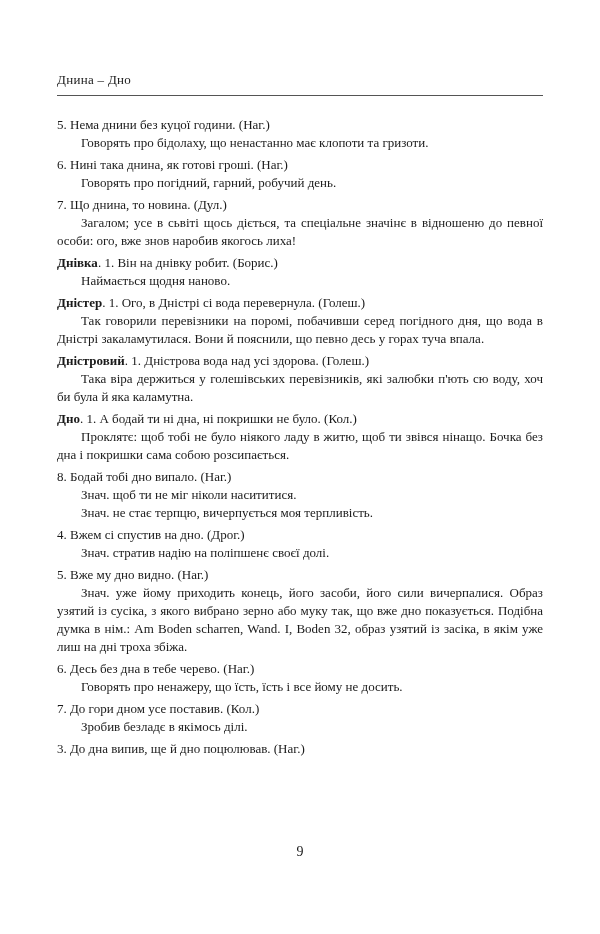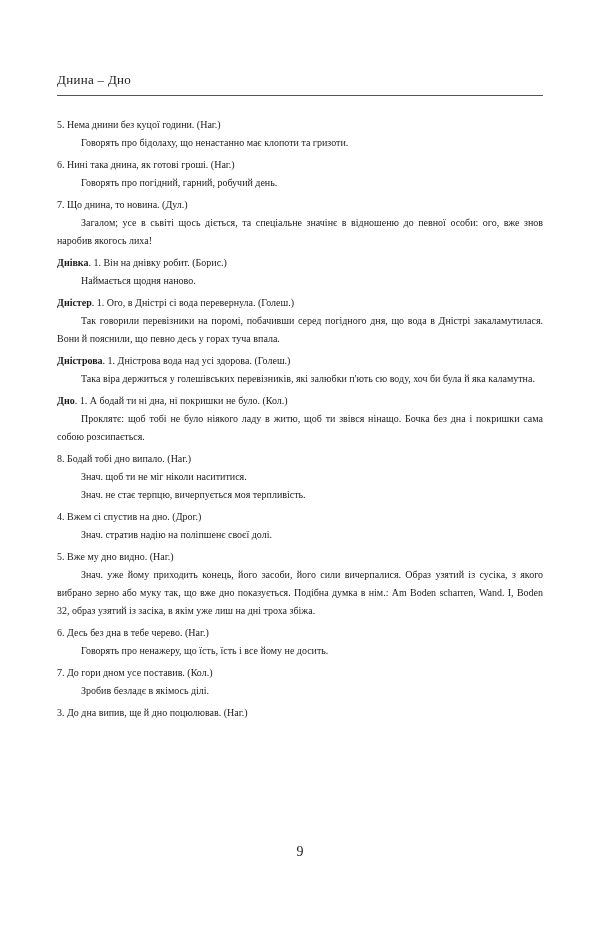--- a/index.html
+++ b/index.html
@@ -24,21 +24,21 @@
     letter-spacing: 0.3px;
     padding-bottom: 7px;
   }
   .head-rule {
     border: none;
     border-top: 1px solid #555;
     margin: 0;
   }
   .body-text {
     margin-top: 20px;
-    font-size: 10px;
+    font-size: 13px;
     line-height: 18px;
     text-align: justify;
   }
   p.block {
     margin: 0;
     padding: 0;
   }
   p.phrase, p.entry {
     margin-top: 4px;
   }
@@ -70,21 +70,21 @@
       <p class="block phrase">5. Нема днини без куцої години. (Наг.)</p>
       <p class="block gloss">Говорять про бідолаху, що ненастанно має клопоти та гризоти.</p>
       <p class="block phrase">6. Нині така днина, як готові гроші. (Наг.)</p>
       <p class="block gloss">Говорять про погідний, гарний, робучий день.</p>
       <p class="block phrase">7. Що днина, то новина. (Дул.)</p>
       <p class="block gloss">Загалом; усе в сьвіті щось діється, та спеціальне значінє в відношеню до певної особи: ого, вже знов наробив якогось лиха!</p>
       <p class="block entry"><b>Днівка</b>. 1. Він на днівку робит. (Борис.)</p>
       <p class="block gloss">Наймається щодня наново.</p>
       <p class="block entry"><b>Дністер</b>. 1. Ого, в Дністрі сі вода перевернула. (Голеш.)</p>
       <p class="block gloss">Так говорили перевізники на поромі, побачивши серед погідного дня, що вода в Дністрі закаламутилася. Вони й пояснили, що певно десь у горах туча впала.</p>
-      <p class="block entry"><b>Дністрова</b>. 1. Дністрова вода над усі здорова. (Голеш.)</p>
+      <p class="block entry"><b>Дністровий</b>. 1. Дністрова вода над усі здорова. (Голеш.)</p>
       <p class="block gloss">Така віра держиться у голешівських перевізників, які залюбки п'ють сю воду, хоч би була й яка каламутна.</p>
       <p class="block entry"><b>Дно</b>. 1. А бодай ти ні дна, ні покришки не було. (Кол.)</p>
       <p class="block gloss">Проклятє: щоб тобі не було ніякого ладу в житю, щоб ти звівся нінащо. Бочка без дна і покришки сама собою розсипається.</p>
       <p class="block phrase">8. Бодай тобі дно випало. (Наг.)</p>
       <p class="block gloss">Знач. щоб ти не міг ніколи насититися.</p>
       <p class="block gloss">Знач. не стає терпцю, вичерпується моя терпливість.</p>
       <p class="block phrase">4. Вжем сі спустив на дно. (Дрог.)</p>
       <p class="block gloss">Знач. стратив надію на поліпшенє своєї долі.</p>
       <p class="block phrase">5. Вже му дно видно. (Наг.)</p>
       <p class="block gloss">Знач. уже йому приходить конець, його засоби, його сили вичерпалися. Образ узятий із сусіка, з якого вибрано зерно або муку так, що вже дно показується. Подібна думка в нім.: Am Boden scharren, Wand. I, Boden 32, образ узятий із засіка, в якім уже лиш на дні троха збіжа.</p>

